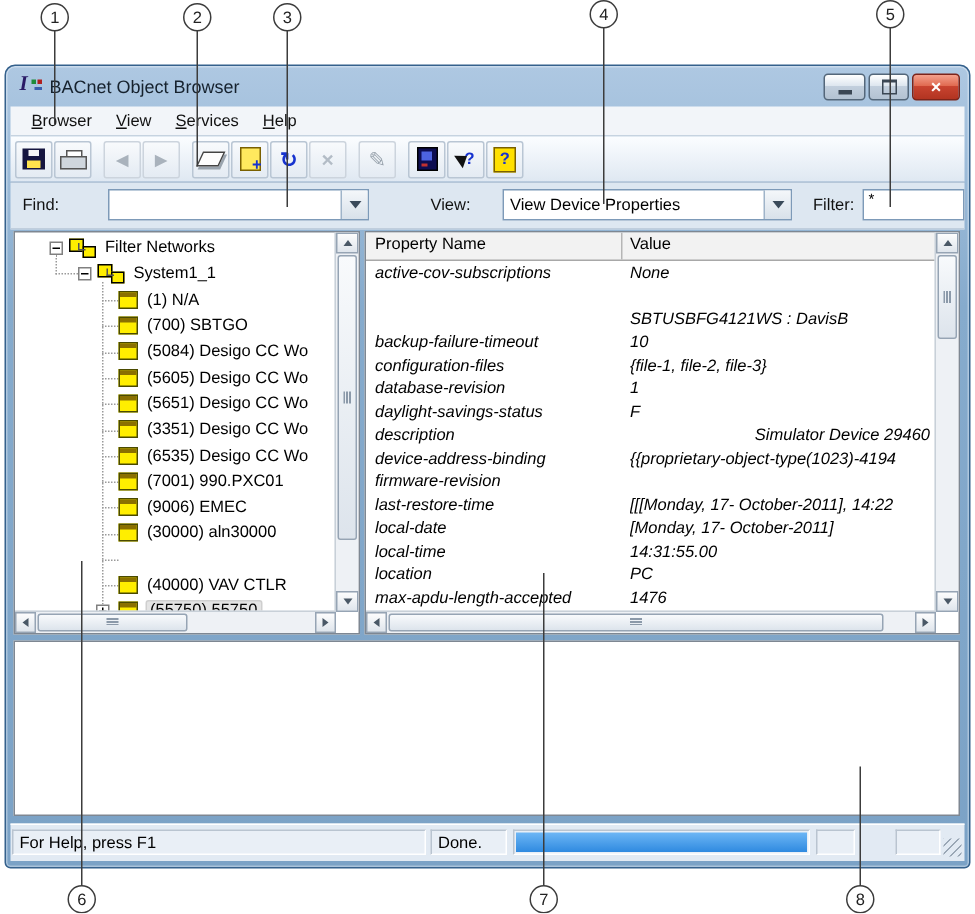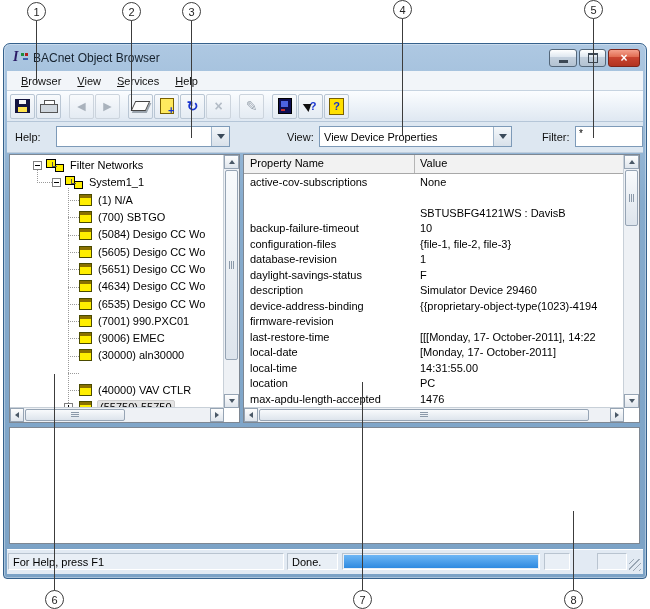--- a/index.html
+++ b/index.html
@@ -66,21 +66,21 @@
   .devtool:after{content:"";position:absolute;left:2px;bottom:2px;width:4px;height:2px;background:#c03030;}
   .chelp-arrow{width:0;height:0;border-left:7px solid #111;border-top:5px solid transparent;
                border-bottom:5px solid transparent;transform:rotate(-35deg);margin-right:-2px;}
   .helpbook{width:13px;height:15px;background:#ffe000;border:1px solid #7a6000;display:flex;
             align-items:center;justify-content:center;color:#1733cf;font-weight:bold;font-size:11px;}
   
   #findrow{position:absolute;left:0;top:76px;width:636px;height:30px;background:#dde7f1;
            border-bottom:1px solid #c0cedd;}
   .frow-label{position:absolute;top:9px;color:#111;}
   .combo{position:absolute;top:4px;height:21px;box-sizing:border-box;background:#fff;
-         border:1px solid #7d9ab8;display:flex;align-items:center;}
+         border:1px solid #7d9ab8;display:flex;align-items:center;margin-left:16px;}
   .combo .val{flex:1;padding-left:4px;white-space:nowrap;overflow:hidden;}
   .combo .drop{width:17px;height:100%;border-left:1px solid #9fb4c9;
                background:linear-gradient(#f4f7fa,#d8e1ea);display:flex;align-items:center;justify-content:center;}
   .darr{width:0;height:0;border-left:4px solid transparent;border-right:4px solid transparent;border-top:5px solid #3a4a5a;}
   .textbox{position:absolute;top:4px;height:21px;box-sizing:border-box;background:#fff;
            border:1px solid #7d9ab8;padding:1px 3px;font-size:10px;}
   
   .panel{position:absolute;background:#fff;border:1px solid #7e8792;box-sizing:border-box;overflow:hidden;}
   #tree-panel{left:2px;top:108px;width:231px;height:269px;}
   #prop-panel{left:236px;top:108px;width:397px;height:269px;}
@@ -114,21 +114,21 @@
      background:repeating-linear-gradient(90deg,#8b99a9 0 1px,transparent 1px 2px);}
   .tri-up{width:0;height:0;border-left:3px solid transparent;border-right:3px solid transparent;border-bottom:4px solid #4a5866;}
   .tri-dn{width:0;height:0;border-left:3px solid transparent;border-right:3px solid transparent;border-top:4px solid #4a5866;}
   .tri-l{width:0;height:0;border-top:3px solid transparent;border-bottom:3px solid transparent;border-right:4px solid #4a5866;}
   .tri-r{width:0;height:0;border-top:3px solid transparent;border-bottom:3px solid transparent;border-left:4px solid #4a5866;}
   
   #prop-header{position:absolute;left:0;top:0;width:395px;height:18px;background:#f2f2f2;
                border-bottom:1px solid #a8a8a8;}
   .ph-cell{position:absolute;top:2px;white-space:nowrap;}
   #prop-divider{position:absolute;left:170px;top:0;width:1px;height:18px;background:#b5b5b5;}
-  .prow{position:absolute;left:0;width:346px;height:15px;}
+  .prow{position:absolute;left:0;width:346px;height:15px;font-style:italic;}
   .pname{position:absolute;left:6px;white-space:nowrap;}
   .pval{position:absolute;left:176px;width:200px;white-space:nowrap;overflow:hidden;}
   
   #statusbar{position:absolute;left:0;top:503px;width:636px;height:24px;background:#e2eaf3;
              border-top:1px solid #fff;}
   .spane{position:absolute;top:3px;height:17px;box-sizing:border-box;border:1px solid #b9c4d0;
          border-bottom-color:#fff;border-right-color:#fff;background:#e9eff6;padding:2px 4px;
          white-space:nowrap;overflow:hidden;}
   #progress-pane{padding:1px;}
   #progress-fill{height:100%;background:linear-gradient(#6db6f5,#2f8ae0);}
@@ -244,21 +244,21 @@
             <span style="color:#1733cf;font-weight:bold;">?</span>
           </div>
         <div class="tb">
             <div class="helpbook">
               <span>?</span>
             </div>
           </div>
       </div>
 
       <div id="findrow">
-        <span class="frow-label" style="left:8px;">Help:</span>
+        <span class="frow-label" style="left:8px;">Find:</span>
         <div class="combo" style="left:49px;width:174px;">
           <span class="val"></span>
           <span class="drop">
               <span class="darr"></span>
             </span>
         </div>
         <span class="frow-label" style="left:280px;">View:</span>
         <div class="combo" style="left:312px;width:193px;">
           <span class="val">View Device Properties</span>
           <span class="drop">
@@ -324,21 +324,21 @@
         <div class="trow" style="top:90px;">
           <span class="dev-icon" style="left:69px;"></span>
           <span class="tlabel" style="left:88px;">(5605) Desigo CC Wo</span>
         </div>
         <div class="trow" style="top:107px;">
           <span class="dev-icon" style="left:69px;"></span>
           <span class="tlabel" style="left:88px;">(5651) Desigo CC Wo</span>
         </div>
         <div class="trow" style="top:124px;">
           <span class="dev-icon" style="left:69px;"></span>
-          <span class="tlabel" style="left:88px;">(4634) Desigo CC Wo</span>
+          <span class="tlabel" style="left:88px;">(3351) Desigo CC Wo</span>
         </div>
         <div class="trow" style="top:142px;">
           <span class="dev-icon" style="left:69px;"></span>
           <span class="tlabel" style="left:88px;">(6535) Desigo CC Wo</span>
         </div>
         <div class="trow" style="top:159px;">
           <span class="dev-icon" style="left:69px;"></span>
           <span class="tlabel" style="left:88px;">(7001) 990.PXC01</span>
         </div>
         <div class="trow" style="top:176px;">
@@ -404,21 +404,21 @@
             <span class="pval">{file-1, file-2, file-3}</span>
           </div>
         <div class="prow" style="top:98px;">
             <span class="pname">database-revision</span>
             <span class="pval">1</span>
           </div>
         <div class="prow" style="top:114px;">
             <span class="pname">daylight-savings-status</span>
             <span class="pval">F</span>
           </div>
-        <div class="prow" style="top:129px;">
+        <div class="prow" style="top:129px;text-align:right;">
             <span class="pname">description</span>
             <span class="pval">Simulator Device 29460</span>
           </div>
         <div class="prow" style="top:145px;">
             <span class="pname">device-address-binding</span>
             <span class="pval">{{proprietary-object-type(1023)-4194</span>
           </div>
         <div class="prow" style="top:160px;">
             <span class="pname">firmware-revision</span>
           </div>

